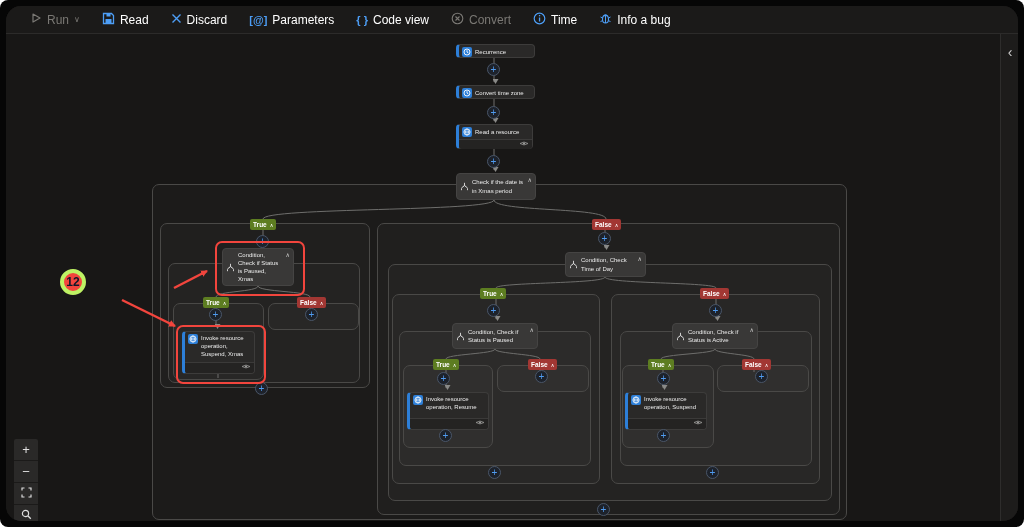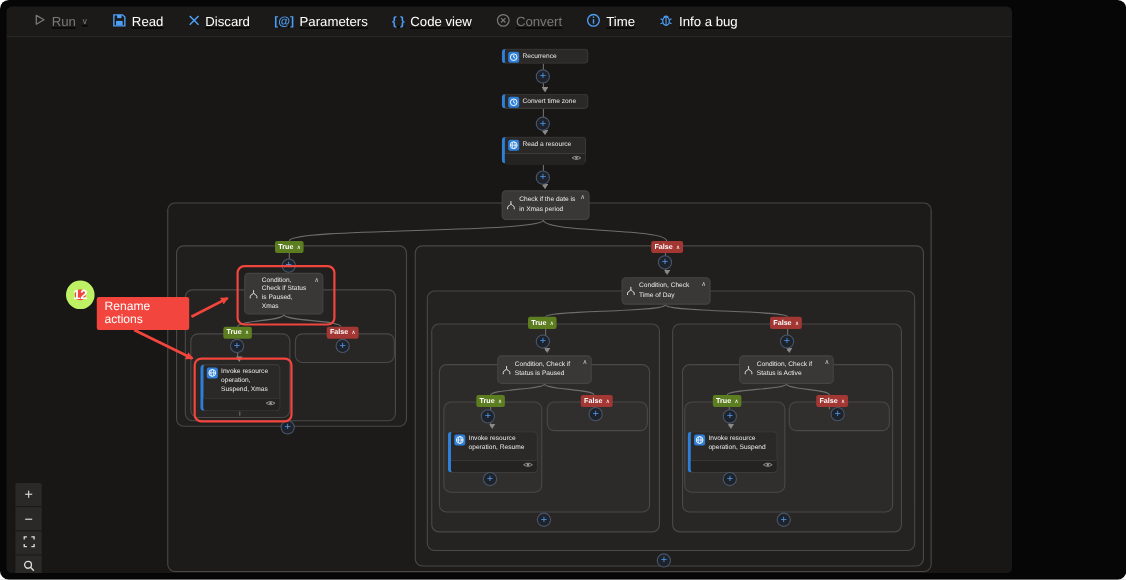--- a/index.html
+++ b/index.html
@@ -1,17 +1,17 @@
 <!DOCTYPE html>
 <html><head>
 <meta charset="utf-8">
 <style>
   html,body{margin:0;padding:0;background:#ffffff;font-family:"Liberation Sans",sans-serif;}
   .screen{position:relative;width:1024px;height:527px;background:#060606;border-radius:8px;box-sizing:border-box;padding:6px;overflow:hidden;}
-  .app{position:relative;width:914px;height:515px;background:#1b1a19;border-radius:5px;overflow:hidden;text-decoration:underline;}
+  .app{position:relative;width:1012px;height:515px;background:#1b1a19;border-radius:15px;overflow:hidden;}
   
   .toolbar{height:27px;display:flex;align-items:center;padding-left:24px;gap:22px;background:#1b1a19;border-bottom:1px solid #2c2b2a;}
   .tbtn{display:flex;align-items:center;gap:5px;font-size:12px;color:#ffffff;cursor:default;white-space:nowrap;}
   .tbtn.disabled{color:#7a7874;}
   .tglyph{color:#4d9ef6;font-size:11px;font-weight:bold;}
   
   .canvas{position:relative;width:1012px;height:487px;background:#181716;overflow:hidden;}
   .container{position:absolute;border:1px solid #4a4947;border-radius:7px;background:rgba(255,255,255,0.02);}
   svg.wires{position:absolute;left:0;top:0;pointer-events:none;}
   
@@ -25,21 +25,21 @@
   .nlabel{flex:1;}
   .ncaret{flex:none;align-self:flex-start;font-size:6px;color:#c8c8c6;}
   
   .badge{position:absolute;height:11px;border-radius:2px;display:flex;align-items:center;justify-content:center;gap:3px;color:#ffffff;font-size:6.5px;font-weight:bold;padding:0 3px;box-sizing:border-box;}
   .badge .bcaret{font-size:5px;font-weight:normal;}
   .badge.t{background:#5d7d21;}
   .badge.f{background:#a23733;}
   
   .plus{position:absolute;width:13px;height:13px;border-radius:50%;background:#1d222b;border:1px solid #4a5668;display:flex;align-items:center;justify-content:center;color:#4f9bf0;font-size:10px;line-height:1;box-sizing:border-box;}
   
-  .acircle{position:absolute;left:54px;top:221px;width:26px;height:26px;border-radius:50%;background:#f2453d;border:8px solid #bef264;box-sizing:border-box;display:flex;align-items:center;justify-content:center;color:#ffffff;font-size:12px;font-weight:bold;z-index:30;}
+  .acircle{position:absolute;left:54px;top:235px;width:26px;height:26px;border-radius:50%;background:#f2453d;border:4px solid #bef264;box-sizing:border-box;display:flex;align-items:center;justify-content:center;color:#0f172a;font-size:12px;font-weight:bold;z-index:30;}
   .alabel{position:absolute;left:82px;top:236px;width:84px;height:30px;background:#f2453d;border-radius:2px;display:flex;align-items:center;padding-left:7px;box-sizing:border-box;color:#fff;font-size:11px;z-index:30;}
   .redbox{position:absolute;border:2px solid #f2453d;border-radius:7px;z-index:25;}
   
   .zoomctl{position:absolute;left:8px;top:405px;width:24px;background:#2a2928;border-radius:2px;z-index:20;}
   .zbtn{height:21px;display:flex;align-items:center;justify-content:center;color:#e0e0e0;font-size:13px;border-bottom:1px solid #1b1a19;}
   .zbtn:last-child{border-bottom:none;}
   
   .sidestrip{position:absolute;left:994px;top:0;width:18px;height:487px;background:#1d1c1b;border-left:1px solid #2e2d2c;z-index:15;}
   .collapsebtn{display:flex;justify-content:center;padding-top:10px;color:#cfcfcf;font-size:14px;}
 </style>
@@ -414,23 +414,20 @@
     <div class="plus" style="left:700px;top:432px;">
           <span>+</span>
         </div>
     <div class="plus" style="left:591px;top:469px;">
           <span>+</span>
         </div>
 
     <div class="acircle">
           <span>12</span>
         </div>
-    <div class="alabel">
-          <span>Rename actions</span>
-        </div>
 
     <div class="zoomctl">
       <div class="zbtn">
             <span>+</span>
           </div>
       <div class="zbtn">
             <span>−</span>
           </div>
       <div class="zbtn">
             <span><svg width="11" height="11" viewBox="0 0 11 11">

